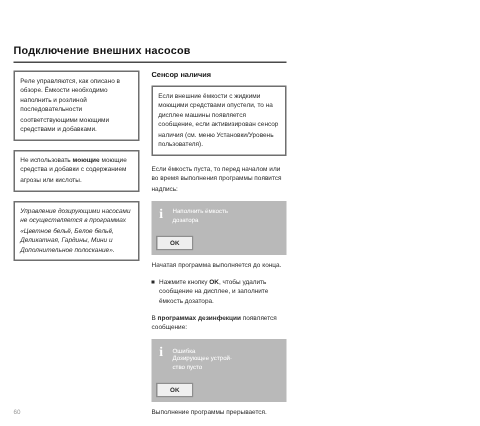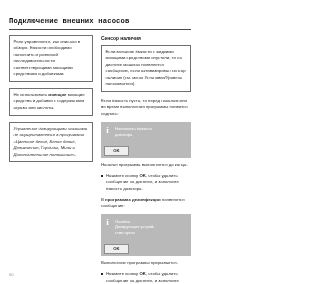--- a/index.html
+++ b/index.html
@@ -19,23 +19,22 @@
     width: 200px;
     height: 284px;
     box-sizing: border-box;
     padding: 14px 9px 0 9px;
   }
   .page-title {
     font-size: 7.2px;
     font-weight: bold;
     letter-spacing: 0.15px;
     color: #111;
-    margin: 4px 0 3px 0;
+    margin: 16px 0 3px 0;
     line-height: 1.1;
-    font-family: Liberation Mono, monospace;
   }
   .title-rule {
     height: 0.8px;
     background: #4a4a4a;
     margin: 0 0 5px 0;
   }
   .columns {
     display: flex;
     gap: 8px;
     align-items: flex-start;

